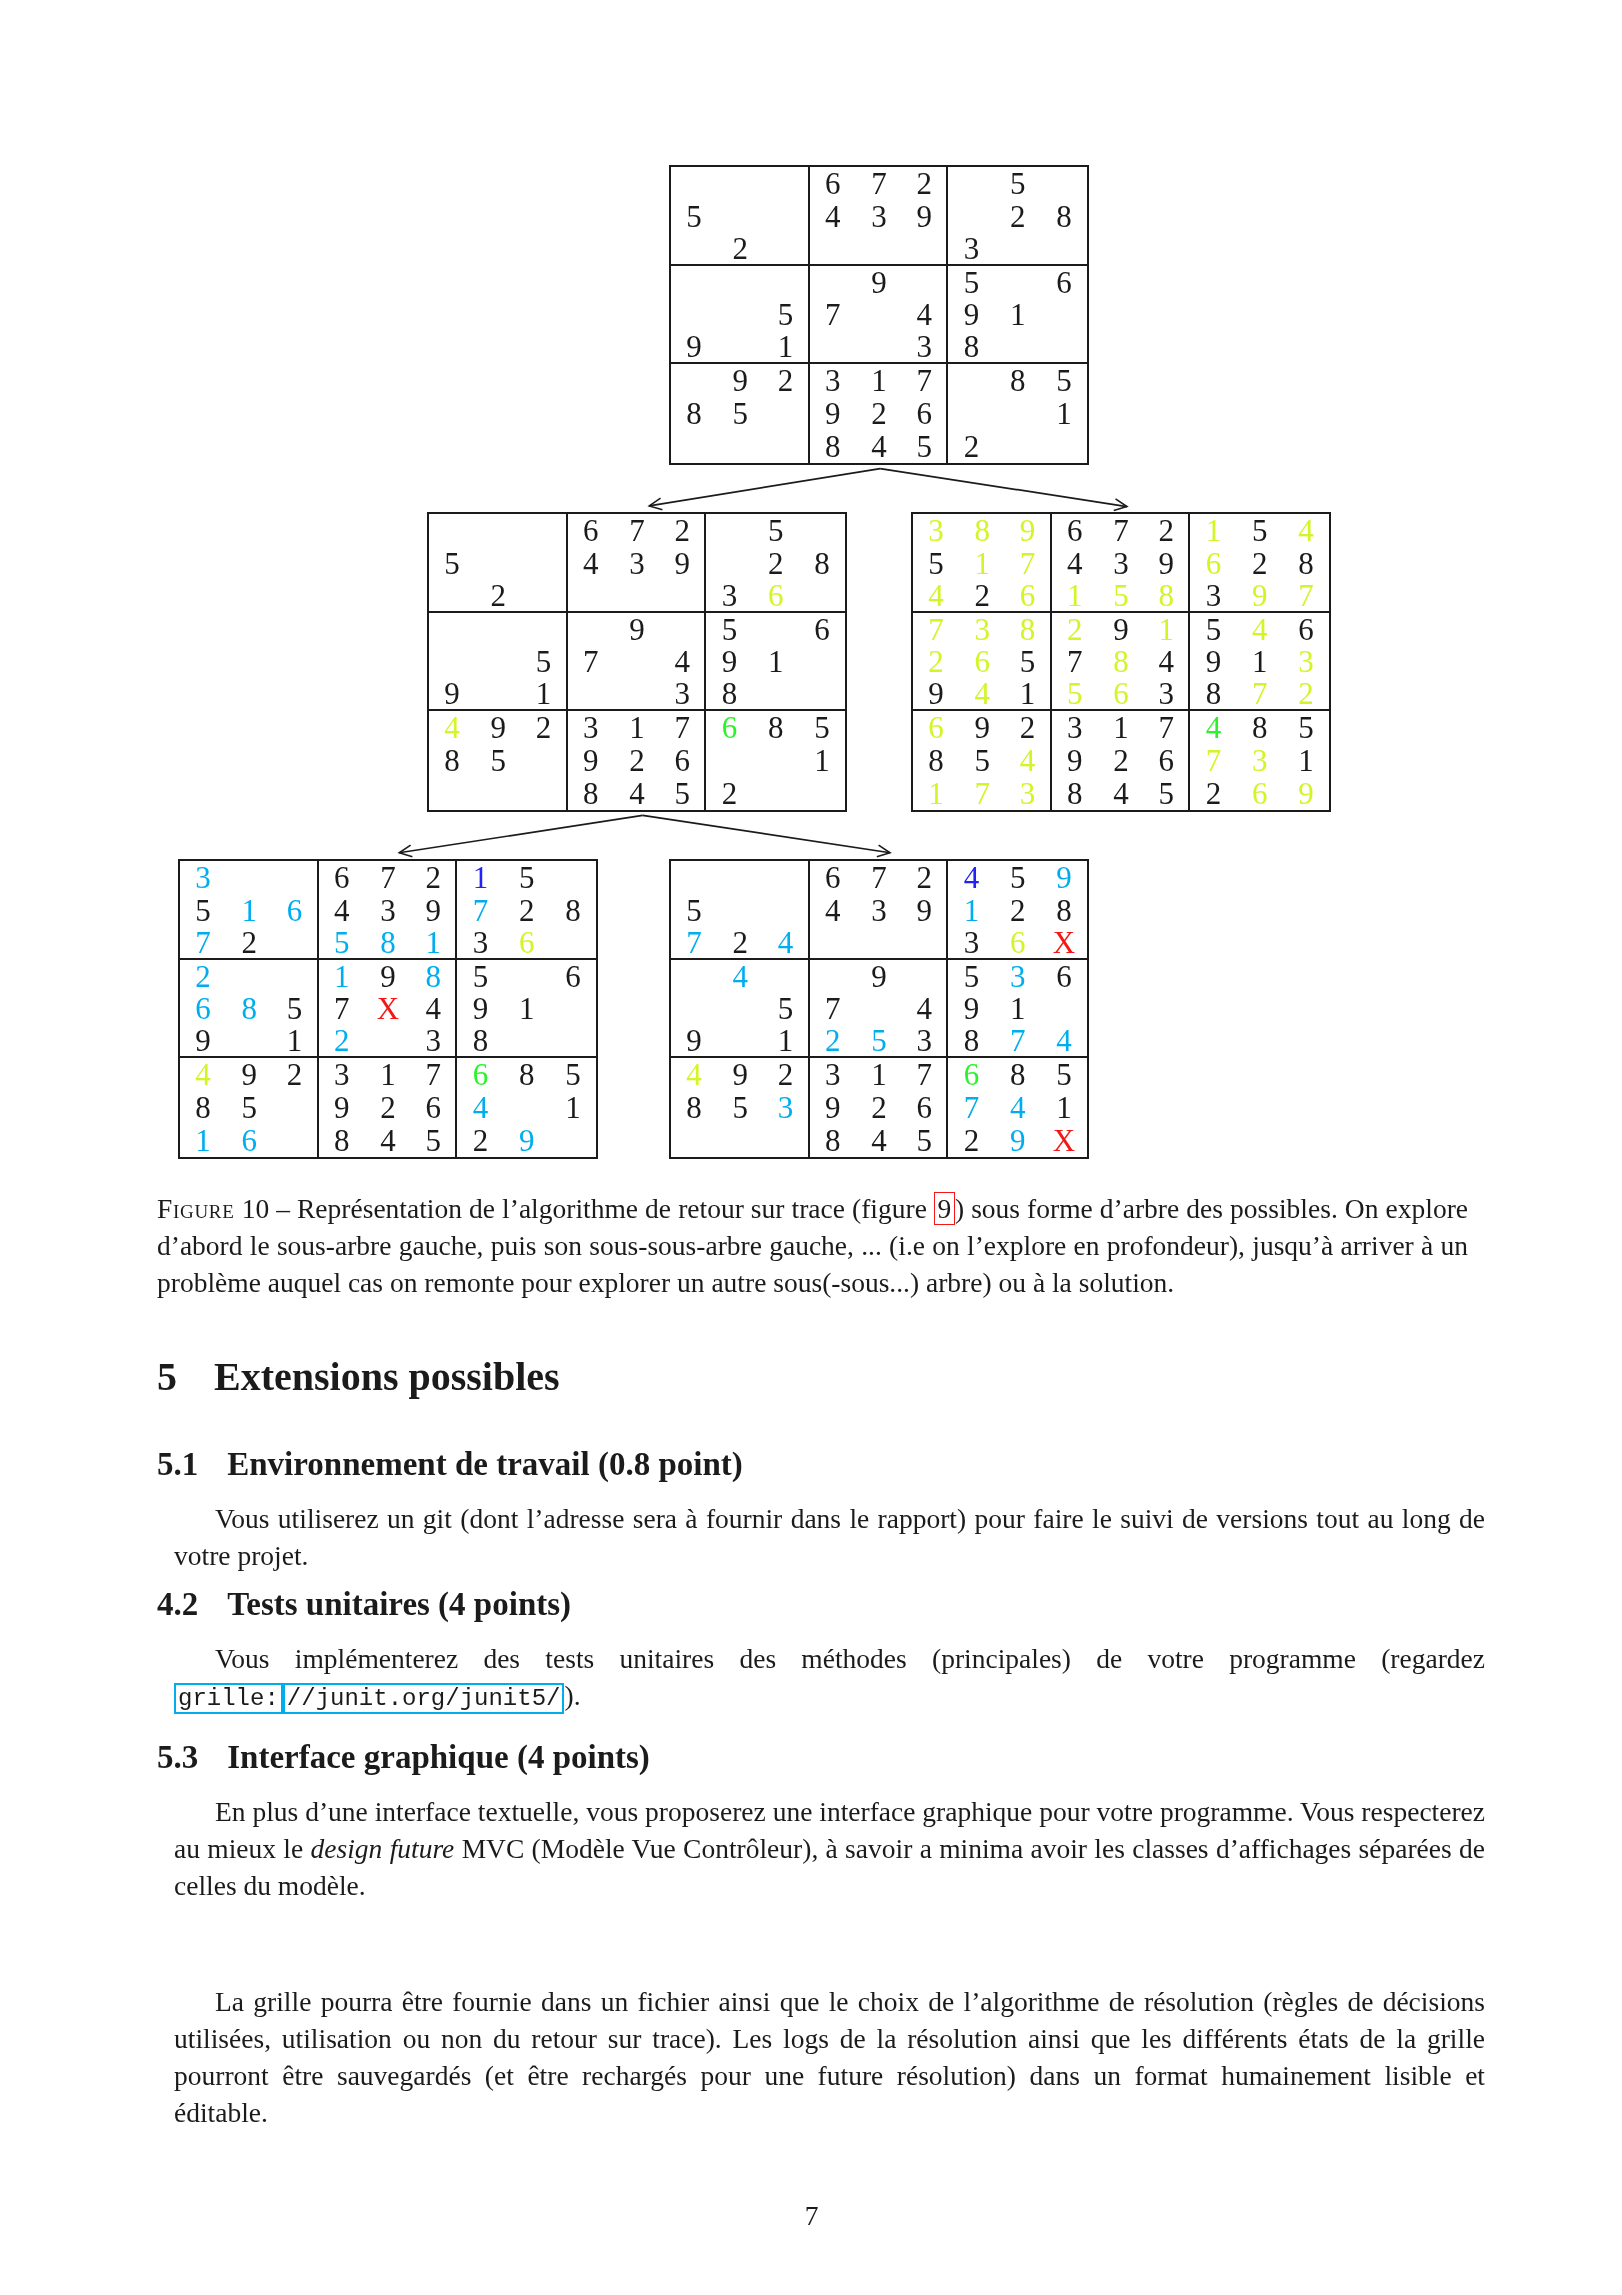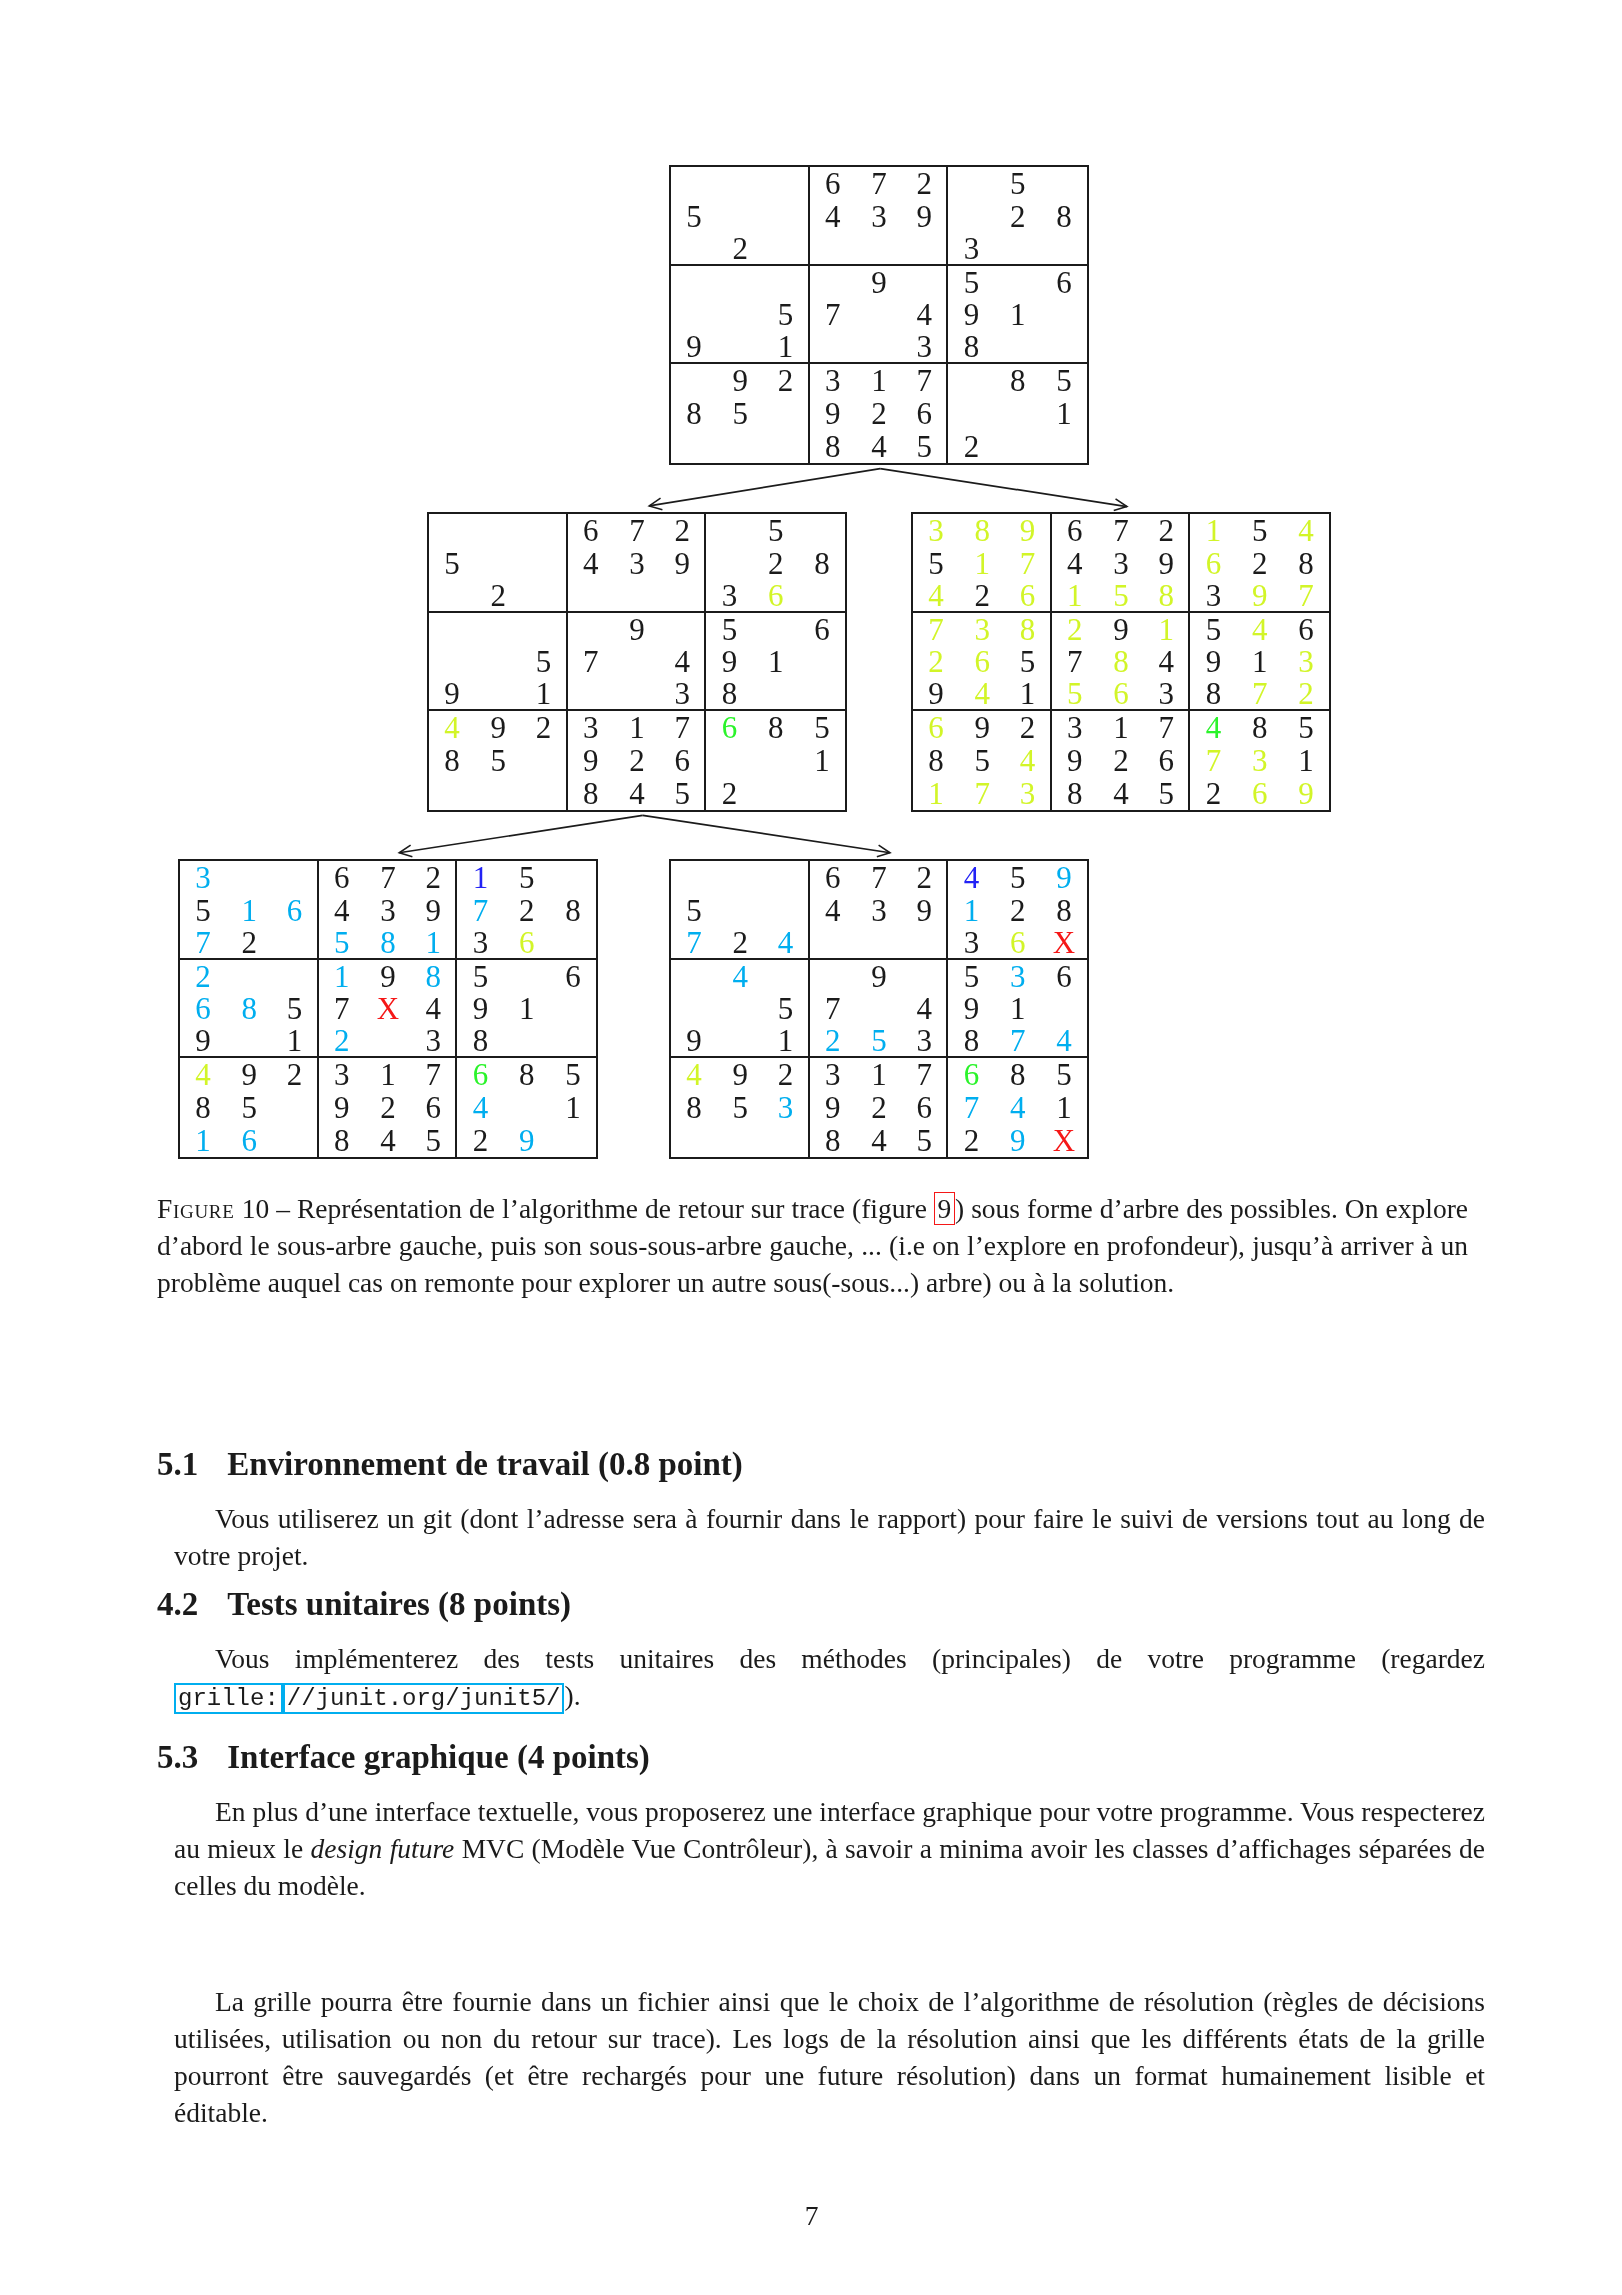--- a/index.html
+++ b/index.html
@@ -474,28 +474,31 @@
       <div class="cell" style="color: rgb(27, 27, 27);">8</div>
       <div class="cell" style="color: rgb(27, 27, 27);">4</div>
       <div class="cell br" style="color: rgb(27, 27, 27);">5</div>
       <div class="cell" style="color: rgb(27, 27, 27);">2</div>
       <div class="cell" style="color: rgb(0, 174, 239);">9</div>
       <div class="cell" style="color: rgb(245, 23, 23);">X</div>
     </div>
 
   <div class="caption"><span class="smallcaps">Figure</span><span> 10 – </span><span>Représentation de l’algorithme de retour sur trace (figure </span><a class="figref" href="#">9</a><span>) sous forme d’arbre des possibles. On explore d’abord le sous-arbre gauche, puis son sous-sous-arbre gauche, ... (i.e on l’explore en profondeur), jusqu’à arriver à un problème auquel cas on remonte pour explorer un autre sous(-sous...) arbre) ou à la solution.</span></div>
 
+  <div class="h1">
+    <span class="hnum">5</span><span class="htitle">Extensions possibles</span>
+  </div>
 
   <div class="h2" id="h-51">
     <span class="hnum">5.1</span><span>Environnement de travail (0.8 point)</span>
   </div>
   <div class="para" id="p-51">Vous utiliserez un git (dont l’adresse sera à fournir dans le rapport) pour faire le suivi de versions tout au long de votre projet.</div>
 
   <div class="h2" id="h-52">
-    <span class="hnum">4.2</span><span>Tests unitaires (8 points)</span>
+    <span class="hnum">4.2</span><span>Tests unitaires (4 points)</span>
   </div>
   <div class="para" id="p-52"><span>Vous implémenterez des tests unitaires des méthodes (principales) de votre programme (regardez </span><a class="ttlink" href="#">grille:</a><a class="ttlink" href="#">//junit.org/junit5/</a><span>).</span></div>
 
   <div class="h2" id="h-53">
     <span class="hnum">5.3</span><span>Interface graphique (4 points)</span>
   </div>
   <div class="para" id="p-53"><span>En plus d’une interface textuelle, vous proposerez une interface graphique pour votre programme. Vous respecterez au mieux le </span><span class="em">design future</span><span> MVC (Modèle Vue Contrôleur), à savoir a minima avoir les classes d’affichages séparées de celles du modèle.</span></div>
 
   <div class="para" id="p-54">La grille pourra être fournie dans un fichier ainsi que le choix de l’algorithme de résolution (règles de décisions utilisées, utilisation ou non du retour sur trace). Les logs de la résolution ainsi que les différents états de la grille pourront être sauvegardés (et être rechargés pour une future résolution) dans un format humainement lisible et éditable.</div>
 

